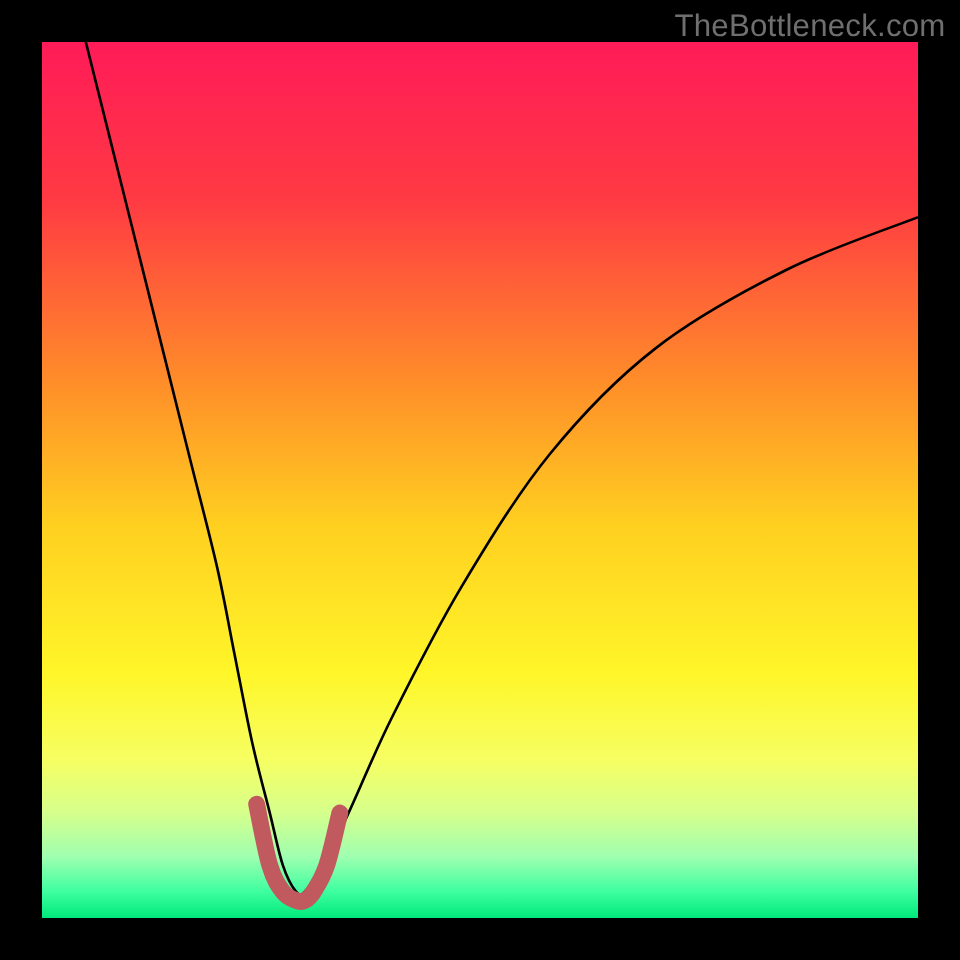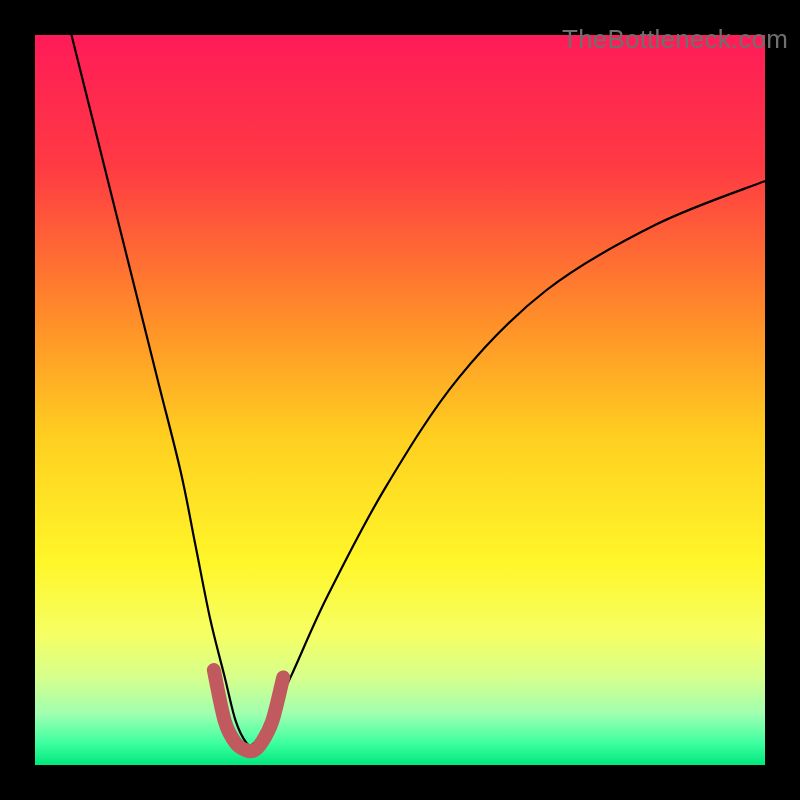--- a/index.html
+++ b/index.html
@@ -34,21 +34,20 @@
   }
   .watermark {
     position: absolute;
     top: 6px;
     right: 12px;
     color: #6f6f6f;
     font-size: 26px;
     font-weight: 500;
     letter-spacing: 0.2px;
     user-select: none;
-    margin-top: 18px;
   }
   svg.curves {
     position: absolute;
     left: 0;
     top: 0;
     width: 100%;
     height: 100%;
   }
 </style>
 </head>

